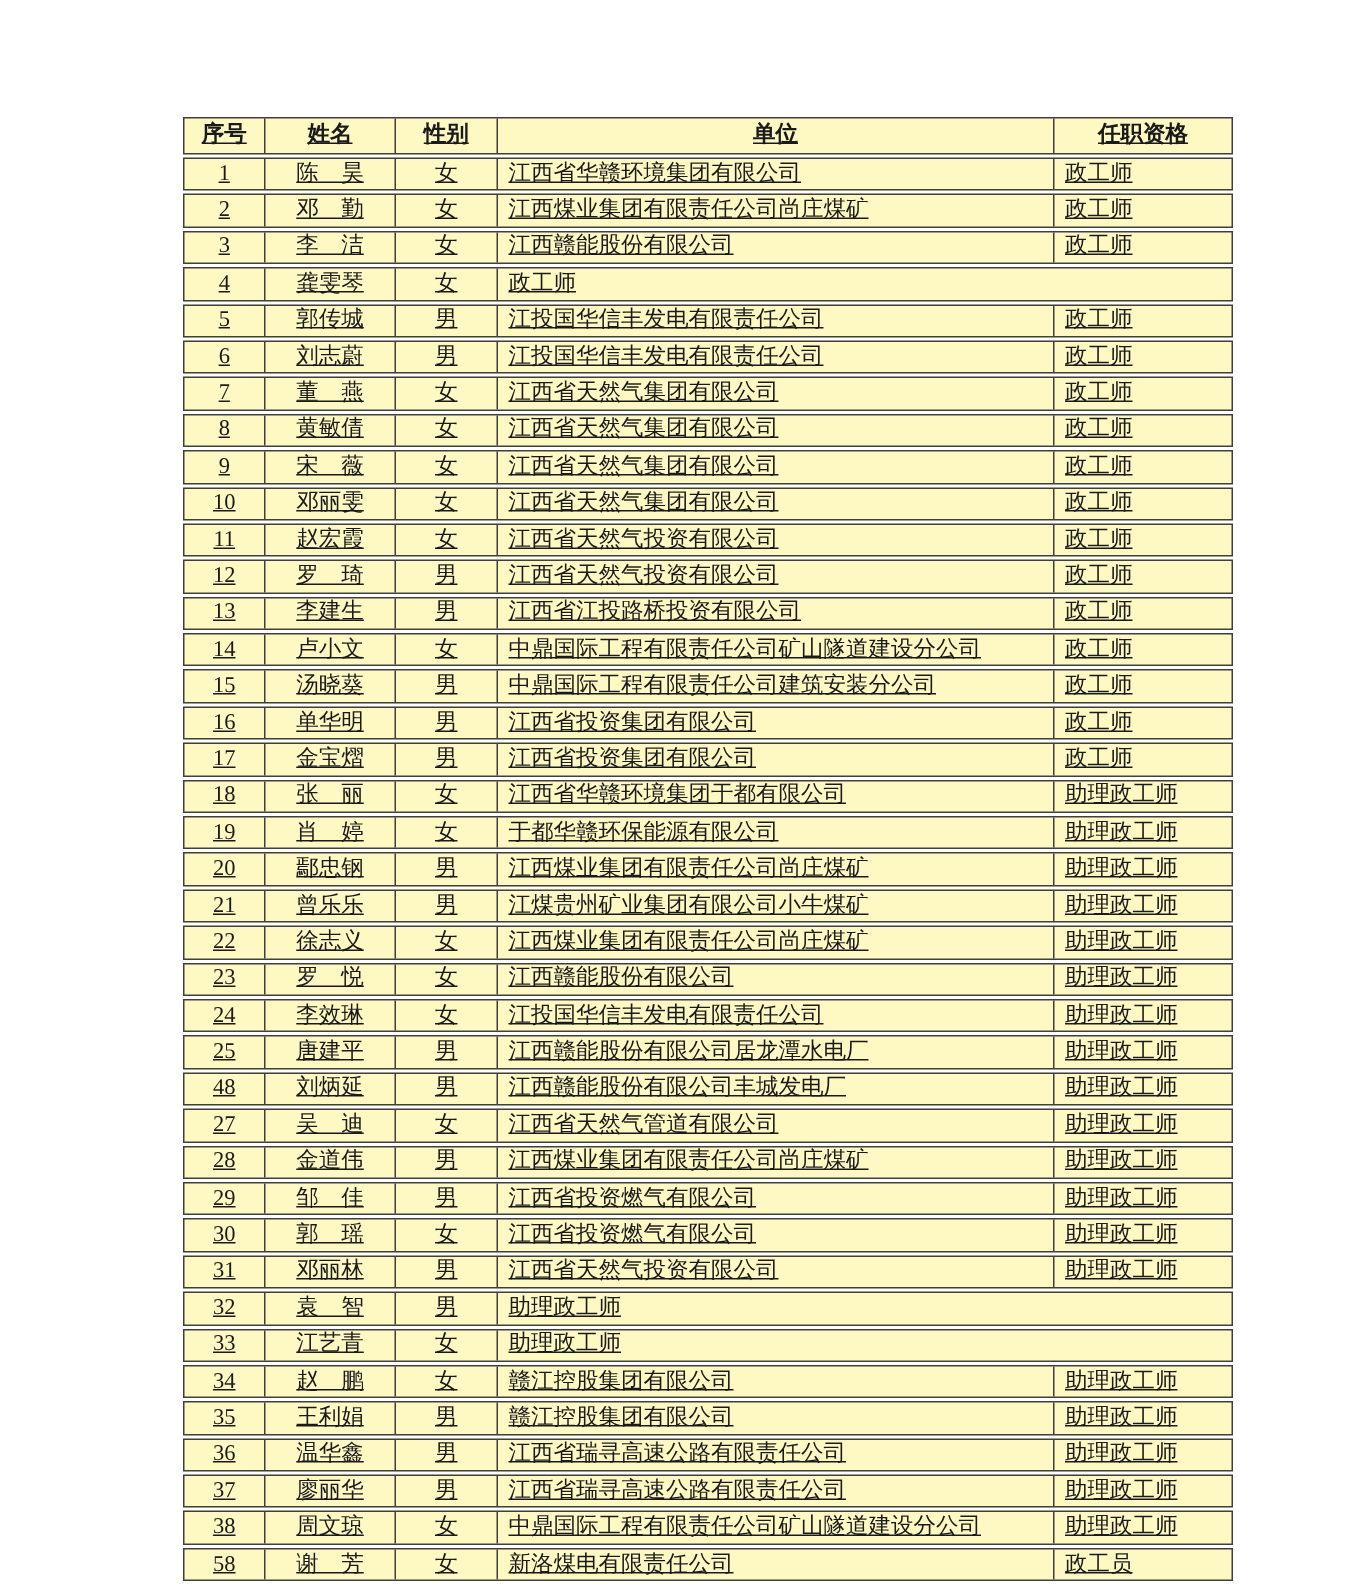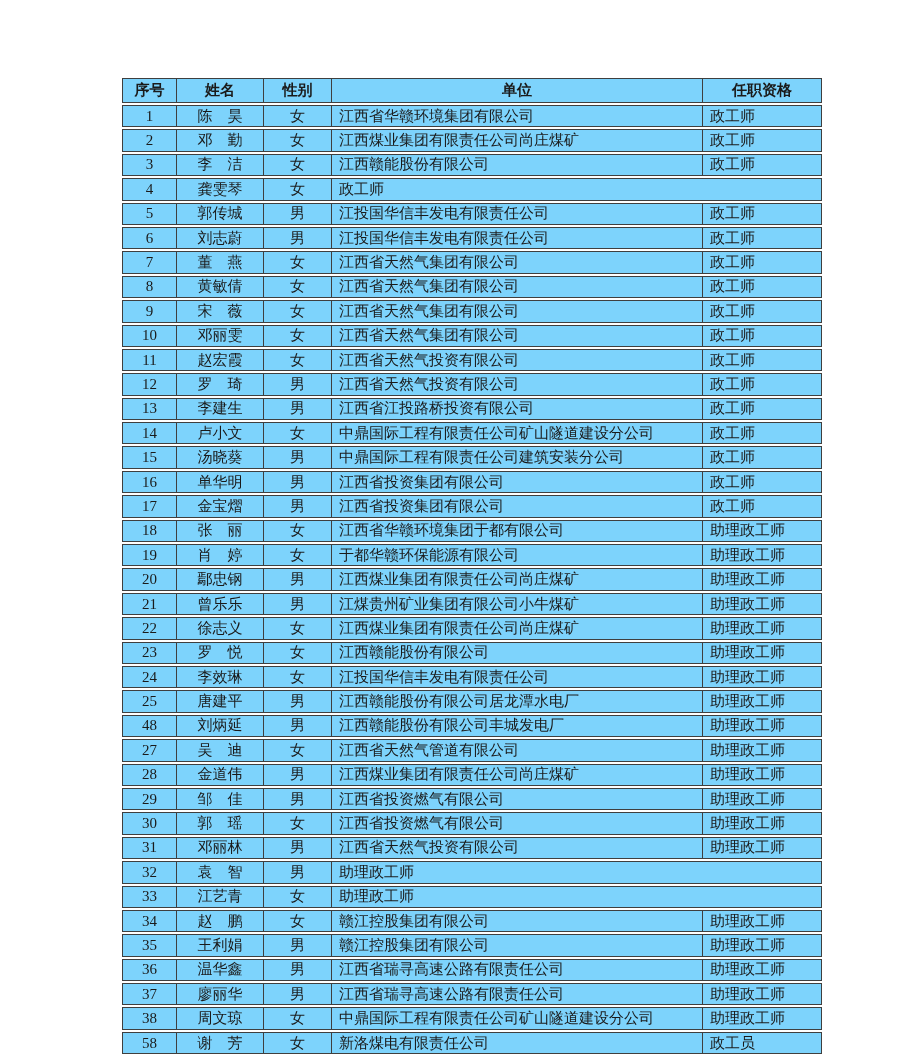--- a/index.html
+++ b/index.html
@@ -20,21 +20,22 @@
     left: 122px;
     top: 78px;
     width: 700px;
   }
   .trow {
     display: flex;
     border: 1px solid #3f3f3f;
     margin-bottom: 2px;
     height: 22.4px;
     box-sizing: border-box;
-    background: #7dd3fc;
+    background: #fef9c3;
+    text-decoration: underline;
   }
   .trow.thead {
     height: 25px;
     font-weight: bold;
   }
   .cell {
     box-sizing: border-box;
     flex: none;
     display: flex;
     align-items: center;

